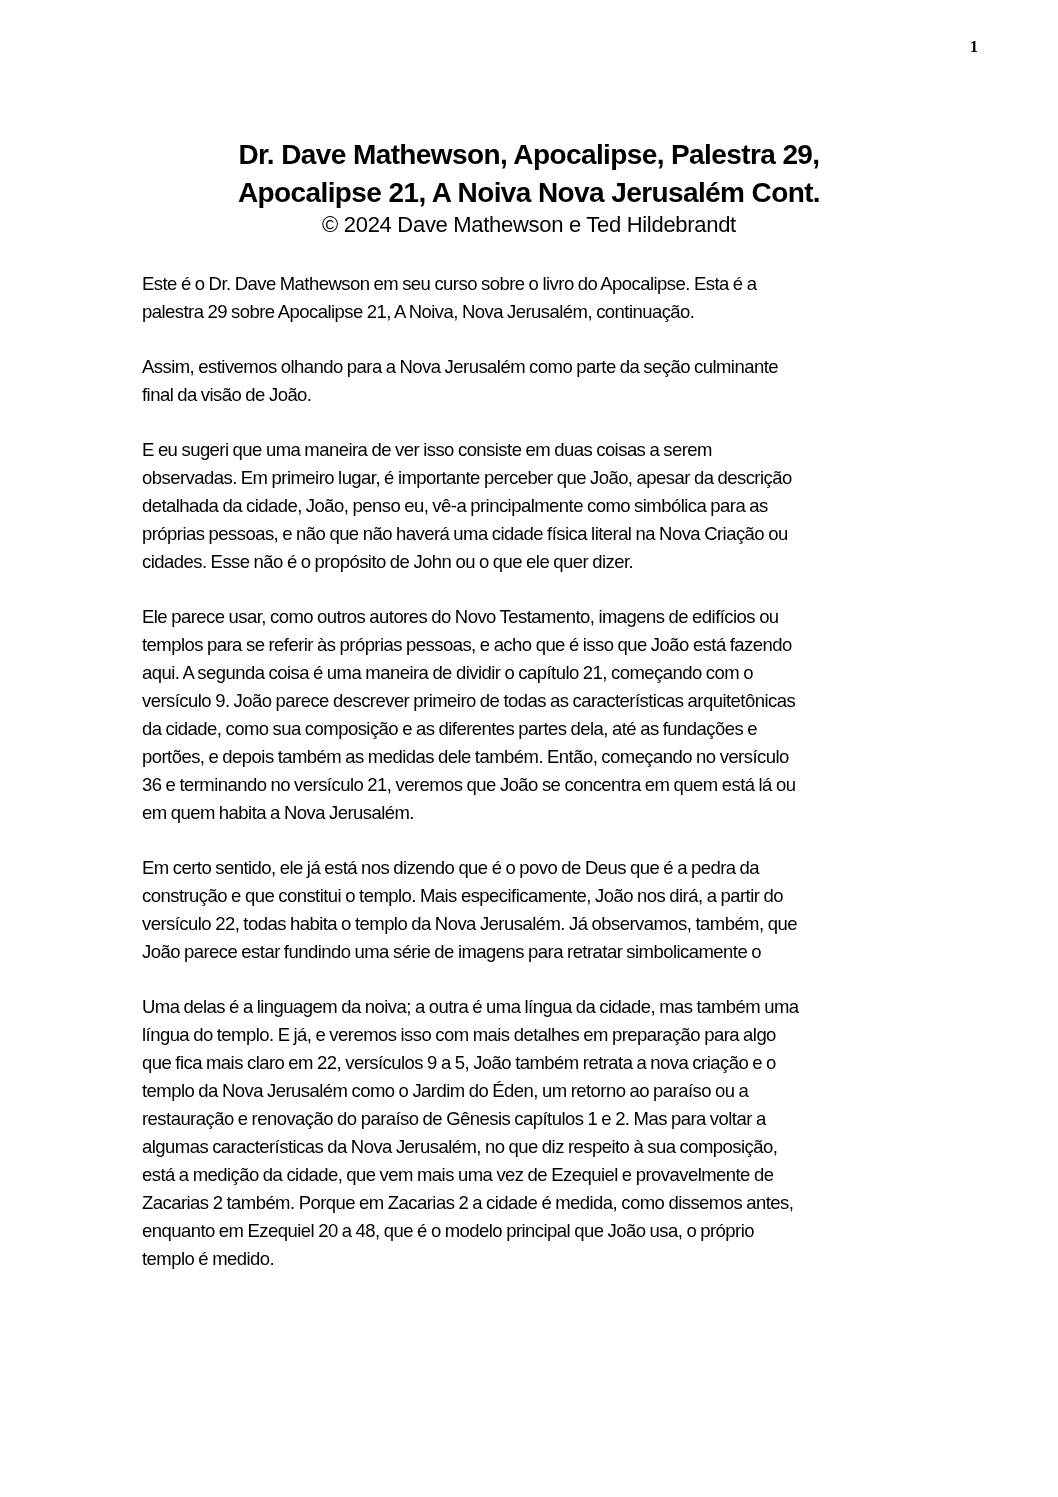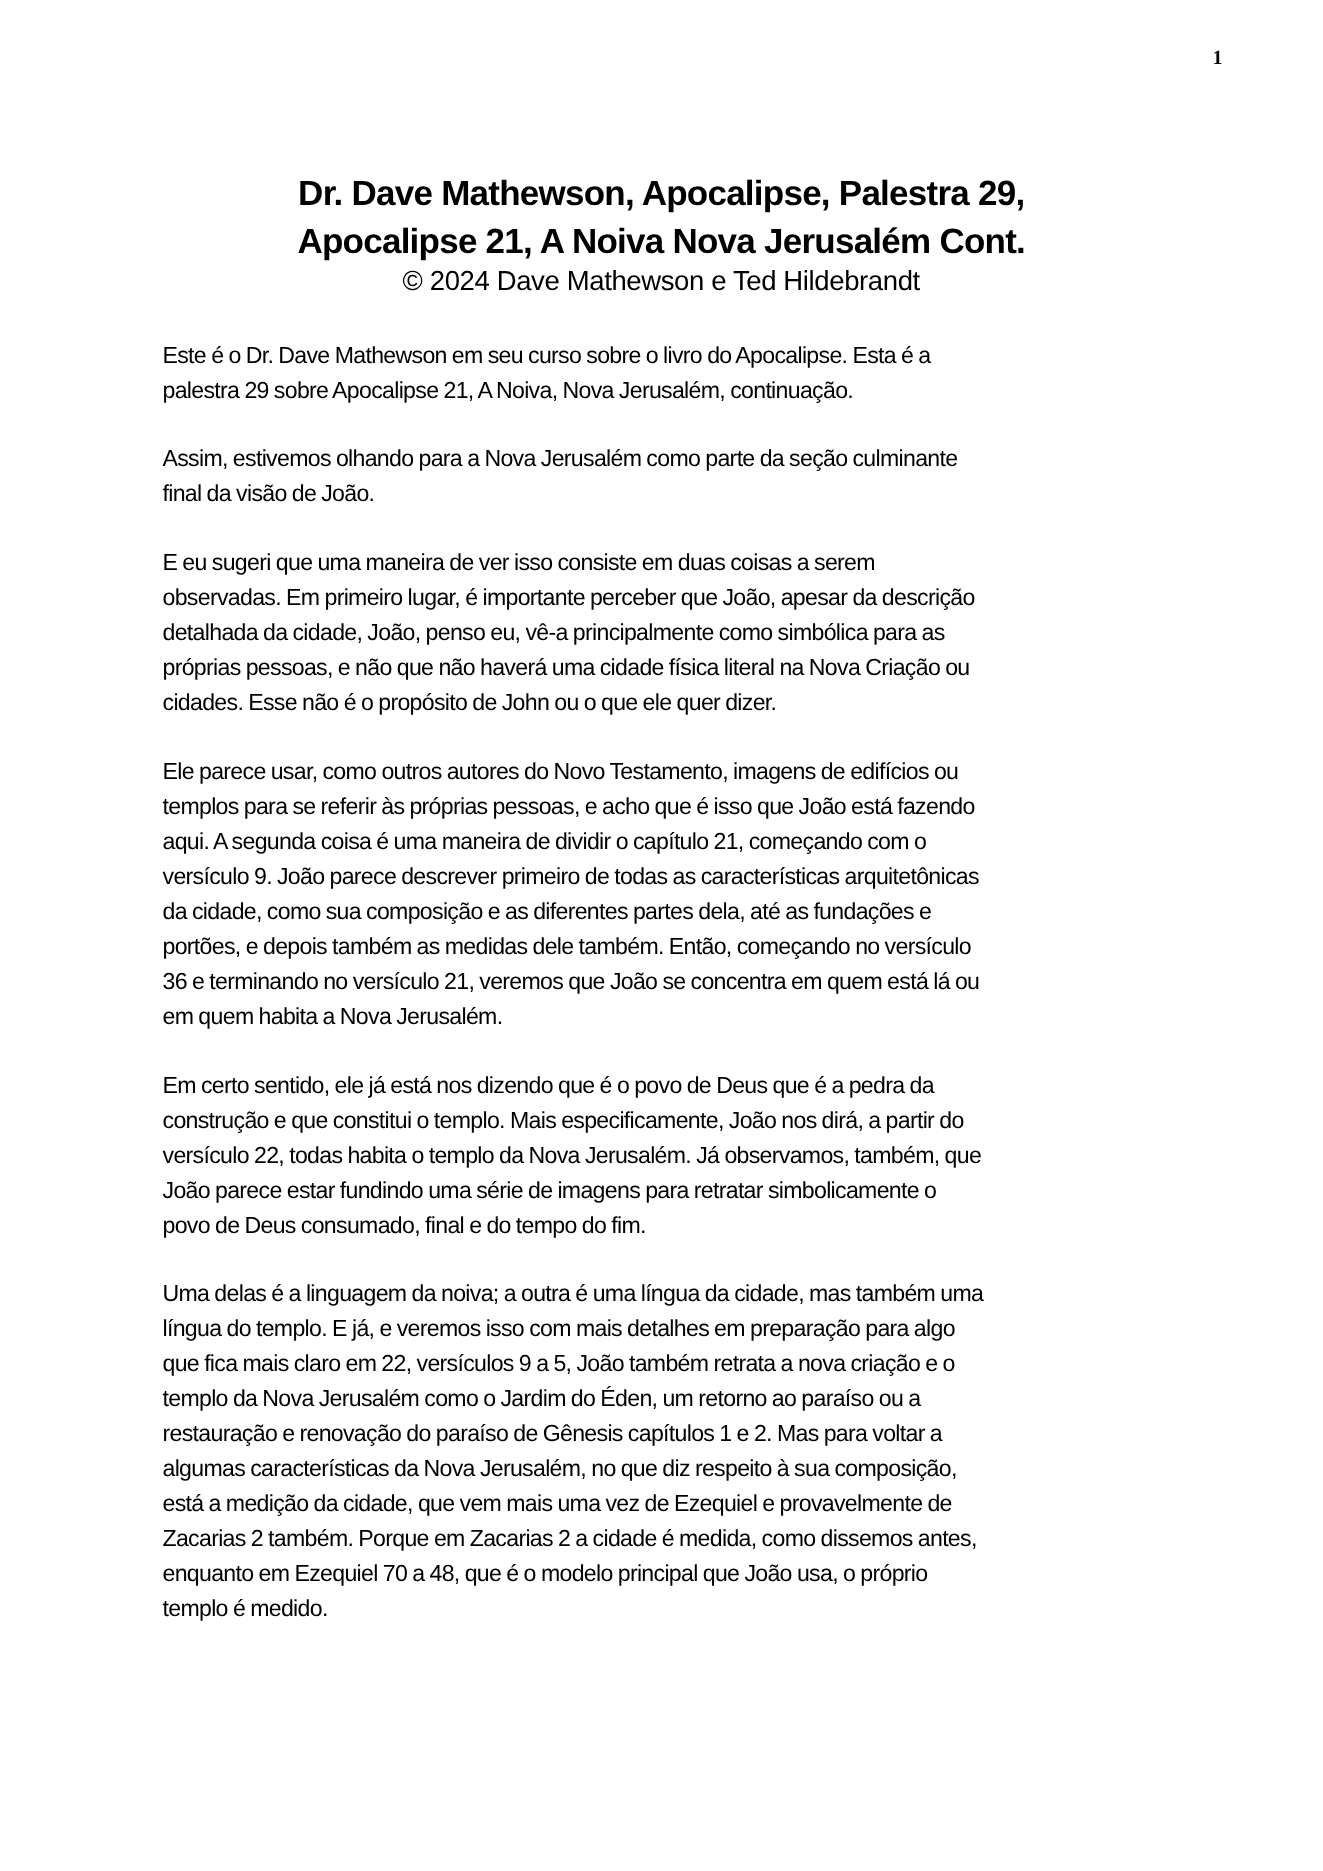--- a/index.html
+++ b/index.html
@@ -47,21 +47,21 @@
       letter-spacing: -0.3px;
       margin-top: 1px;
     }
     .body-text {
       position: absolute;
       top: 270px;
       left: 130px;
       width: 820px;
     }
     .para {
-      margin: 0 0 27px 0;
+      margin: 0 0 27px 12px;
     }
     .line {
       display: block;
       font-family: "Liberation Sans", sans-serif;
       font-size: 18.5px;
       line-height: 28px;
       white-space: nowrap;
       letter-spacing: -0.55px;
       word-spacing: -0.5px;
     }
@@ -101,27 +101,26 @@
     <span class="line">da cidade, como sua composição e as diferentes partes dela, até as fundações e</span>
     <span class="line">portões, e depois também as medidas dele também. Então, começando no versículo</span>
     <span class="line">36 e terminando no versículo 21, veremos que João se concentra em quem está lá ou</span>
     <span class="line">em quem habita a Nova Jerusalém.</span>
   </p>
   <p class="para">
     <span class="line">Em certo sentido, ele já está nos dizendo que é o povo de Deus que é a pedra da</span>
     <span class="line">construção e que constitui o templo. Mais especificamente, João nos dirá, a partir do</span>
     <span class="line">versículo 22, todas habita o templo da Nova Jerusalém. Já observamos, também, que</span>
     <span class="line">João parece estar fundindo uma série de imagens para retratar simbolicamente o</span>
-    <span class="line">povo de Deus consumado, final e do tempo do fim.</span>
   </p>
   <p class="para">
     <span class="line">Uma delas é a linguagem da noiva; a outra é uma língua da cidade, mas também uma</span>
     <span class="line">língua do templo. E já, e veremos isso com mais detalhes em preparação para algo</span>
     <span class="line">que fica mais claro em 22, versículos 9 a 5, João também retrata a nova criação e o</span>
     <span class="line">templo da Nova Jerusalém como o Jardim do Éden, um retorno ao paraíso ou a</span>
     <span class="line">restauração e renovação do paraíso de Gênesis capítulos 1 e 2. Mas para voltar a</span>
     <span class="line">algumas características da Nova Jerusalém, no que diz respeito à sua composição,</span>
     <span class="line">está a medição da cidade, que vem mais uma vez de Ezequiel e provavelmente de</span>
     <span class="line">Zacarias 2 também. Porque em Zacarias 2 a cidade é medida, como dissemos antes,</span>
-    <span class="line">enquanto em Ezequiel 70 a 48, que é o modelo principal que João usa, o próprio</span>
+    <span class="line">enquanto em Ezequiel 20 a 48, que é o modelo principal que João usa, o próprio</span>
     <span class="line">templo é medido.</span>
   </p>
 </div>
 
 </body></html>

